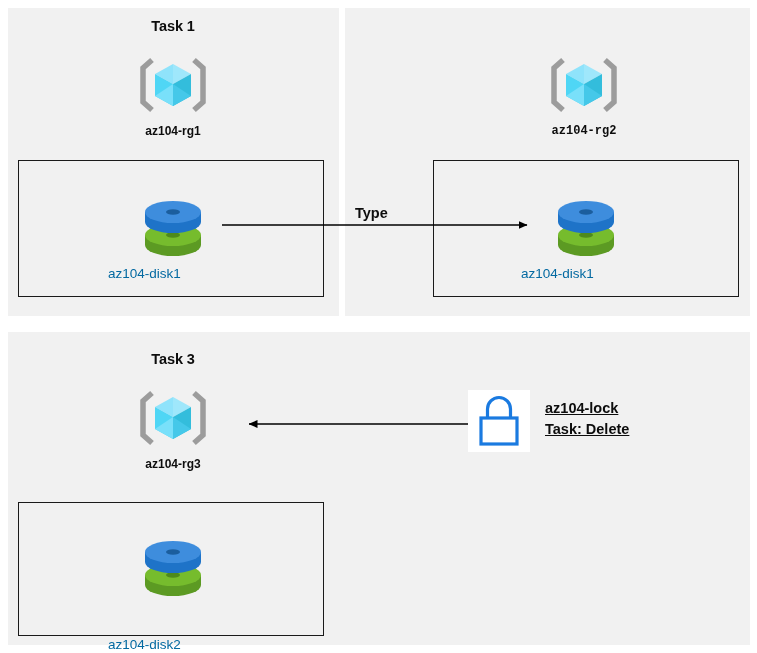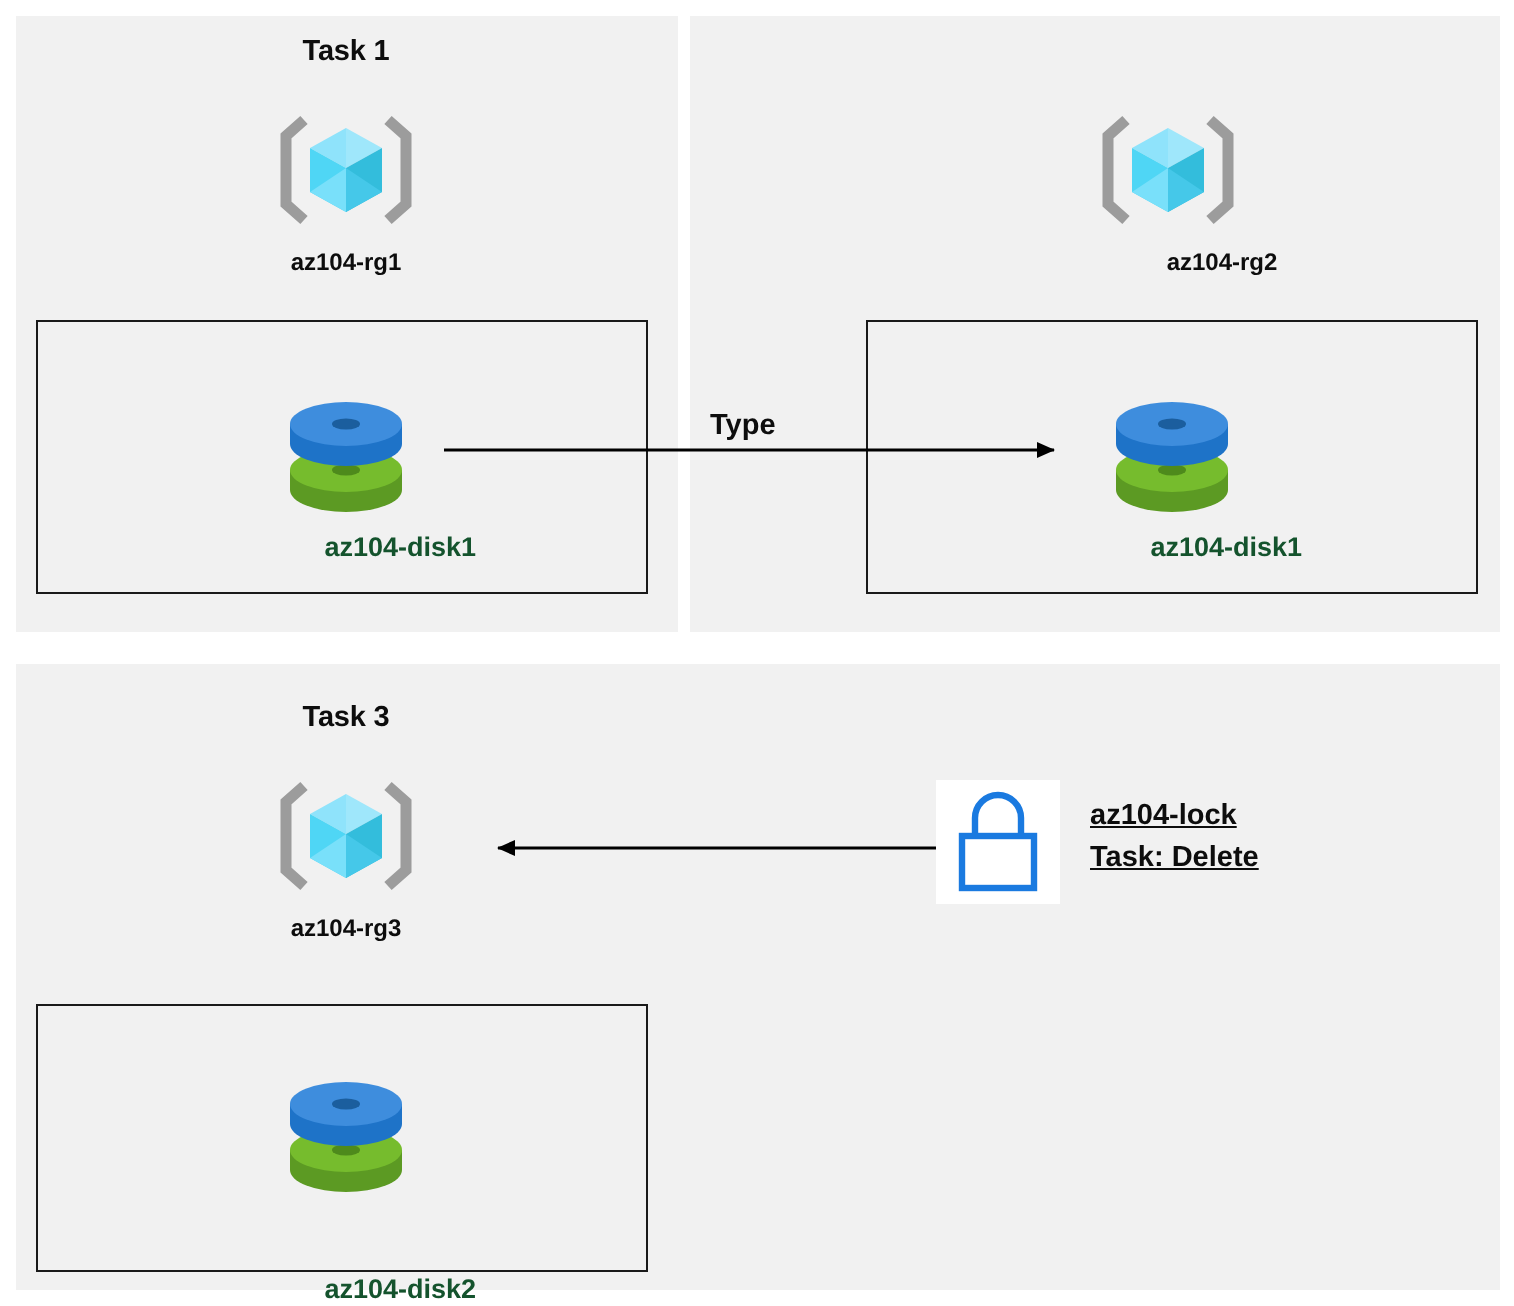--- a/index.html
+++ b/index.html
@@ -60,21 +60,21 @@
   
   .rg-label {
     position: absolute;
     font-size: 12px;
     font-weight: bold;
     color: #0d0d0d;
     white-space: nowrap;
     text-align: center;
   }
   #rg-label-1 { left: 108px; top: 124px; width: 130px; }
-  #rg-label-2 { left: 546px; top: 124px; width: 130px; }
+  #rg-label-2 { left: 519px; top: 124px; width: 130px; font-family: Liberation Mono, monospace; }
   #rg-label-3 { left: 108px; top: 457px; width: 130px; }
 
   
   .resource-box {
     position: absolute;
     border: 1.6px solid #1a1a1a;
     background: transparent;
     box-sizing: border-box;
   }
   #box-disk1-src { left: 18px;  top: 160px; width: 306px; height: 137px; }
@@ -87,24 +87,24 @@
     width: 64px;
     height: 60px;
   }
   #disk-icon-1 { left: 141px; top: 198px; }
   #disk-icon-2 { left: 554px; top: 198px; }
   #disk-icon-3 { left: 141px; top: 538px; }
 
   .disk-label {
     position: absolute;
     font-size: 13.5px;
-    font-weight: bold;
-    color: #14532d;
-    white-space: nowrap;
-    text-align: right;
+    font-weight: normal;
+    color: #0369a1;
+    white-space: nowrap;
+    text-align: left;
   }
   #disk-label-1 { left: 108px; top: 266px; width: 130px; }
   #disk-label-2 { left: 521px; top: 266px; width: 130px; }
   #disk-label-3 { left: 108px; top: 637px; width: 130px; }
 
   
   .arrow-svg {
     position: absolute;
     overflow: visible;
   }

